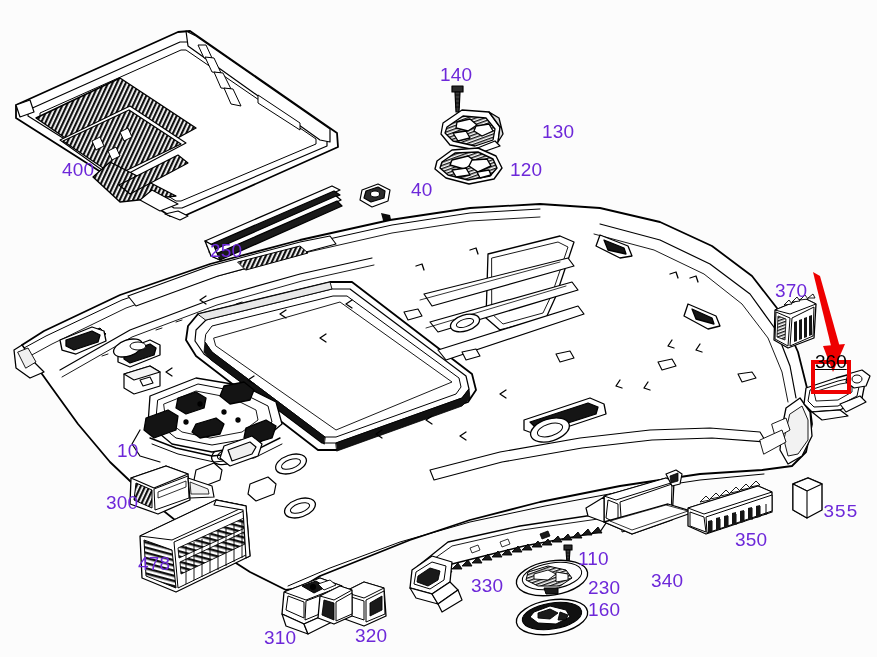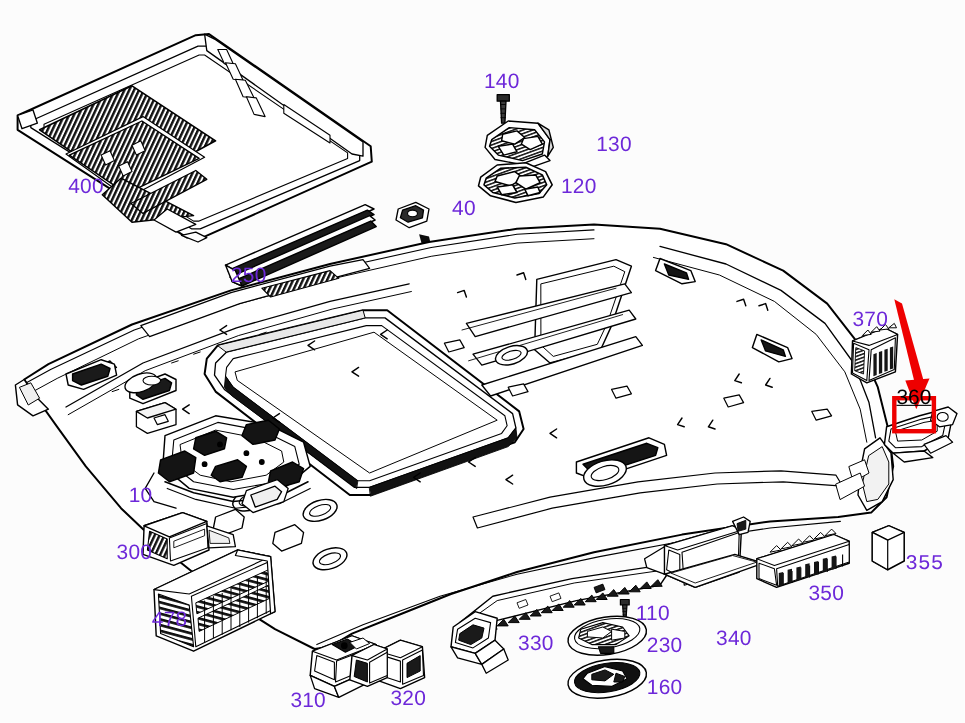--- a/index.html
+++ b/index.html
@@ -545,19 +545,19 @@
   <div class="callout" style="left:510px; top:160px;">120</div>
   <div class="callout" style="left:411px; top:180px;">40</div>
   <div class="callout" style="left:117px; top:441px;">10</div>
   <div class="callout" style="left:106px; top:493px;text-align:center;">300</div>
   <div class="callout" style="left:138px; top:554px;">478</div>
   <div class="callout" style="left:264px; top:628px;">310</div>
   <div class="callout" style="left:355px; top:626px;text-align:right;">320</div>
   <div class="callout" style="left:471px; top:576px;">330</div>
   <div class="callout" style="left:578px; top:549px;">110</div>
   <div class="callout" style="left:588px; top:578px;">230</div>
-  <div class="callout" style="left:588px; top:616px;">160</div>
+  <div class="callout" style="left:588px; top:600px;">160</div>
   <div class="callout" style="left:651px; top:547px;margin-top:24px;">340</div>
   <div class="callout" style="left:735px; top:530px;">350</div>
   <div class="callout" style="left:823px; top:503px;font-family:Liberation Mono, monospace;">355</div>
   <div class="callout" style="left:775px; top:281px;">370</div>
 
 </div>
 
 </body></html>

